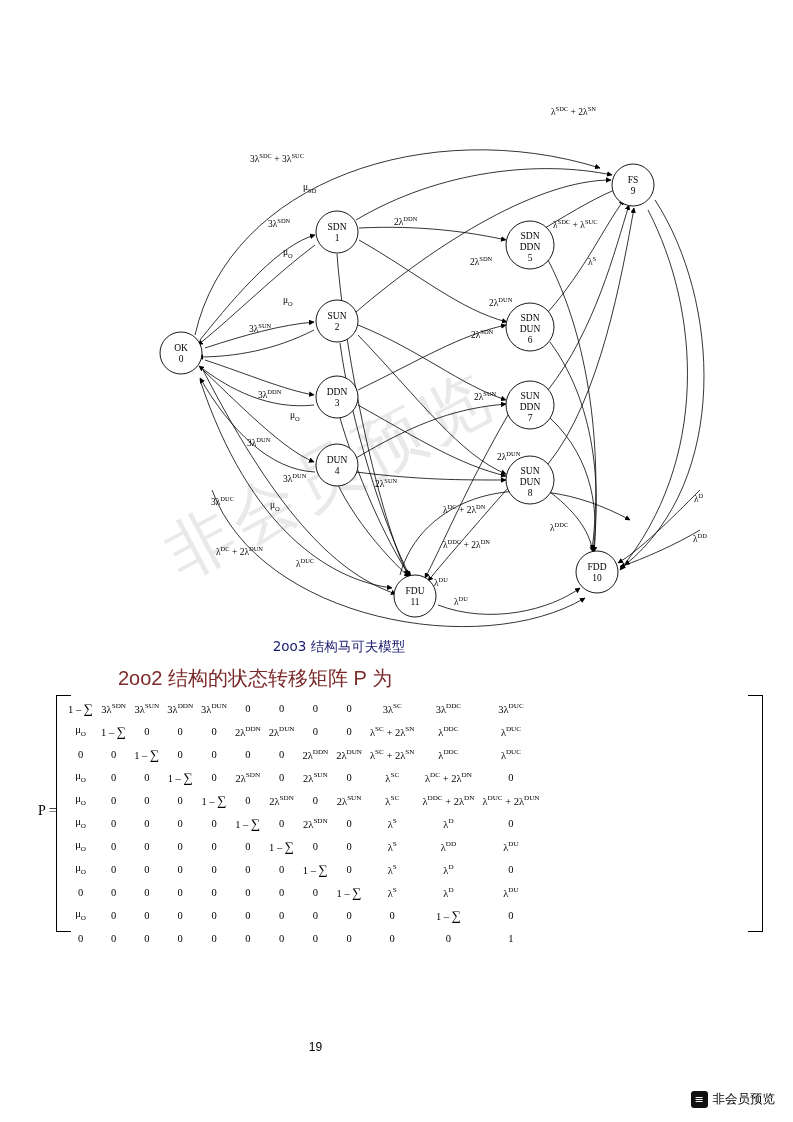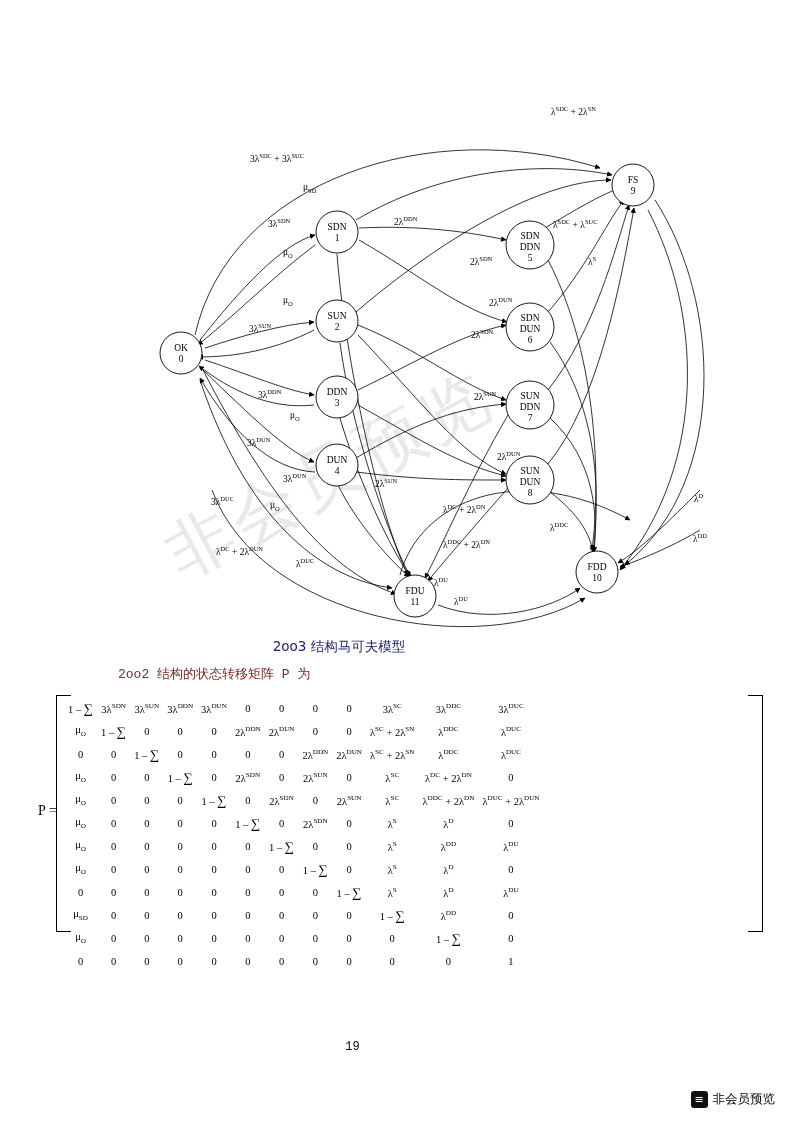--- a/index.html
+++ b/index.html
@@ -33,22 +33,22 @@
 
   .figcaption{
     position:absolute;top:638px;left:0;width:678px;
     text-align:center;font-size:13.5px;color:#1a1a6e;
     font-family:"DejaVu Sans", sans-serif;
     z-index:2;
   }
 
   .subtitle{
     position:absolute;top:665px;left:118px;
-    font-size:13px;color:#7a2a2a;
-    font-family:Liberation Mono, monospace;
+    font-size:20px;color:#7a2a2a;
+    font-family:Liberation Sans, sans-serif;
     z-index:2;
   }
 
   
   .matrixwrap{
     position:absolute;top:695px;left:18px;width:760px;height:260px;
     z-index:2;
   }
   .peq{
     position:absolute;left:20px;top:108px;font-size:14px;
@@ -74,23 +74,22 @@
   sup{font-size:0.68em;vertical-align:super;}
   sub{font-size:0.68em;vertical-align:sub;}
 
   .note{
     position:absolute;top:955px;left:0;width:793px;text-align:center;
     font-size:14px;font-family:"DejaVu Sans", sans-serif;
     z-index:2;
   }
   .pagenum{
     position:absolute;top:1040px;left:0;width:631px;text-align:center;
-    font-size:12px;font-family:Liberation Mono, monospace;
+    font-size:12px;font-family:Liberation Sans, sans-serif;
     z-index:2;
-    margin-left:37px;
   }
   
   .footer{
     position:absolute;right:18px;bottom:14px;
     display:flex;align-items:center;gap:5px;
     font-family:"DejaVu Sans", sans-serif;font-size:12.5px;
     z-index:3;
   }
   .footer .logo{
     width:17px;height:17px;border-radius:3px;background:#111;
@@ -374,34 +373,20 @@
             <td>0</td>
             <td>0</td>
             <td>0</td>
             <td>0</td>
             <td>1 – <span class="sigma">∑</span></td>
             <td>λ<sup>S</sup></td>
             <td>λ<sup>D</sup></td>
             <td>λ<sup>DU</sup></td>
           </tr>
           <tr>
-            <td>μ<sub>SD</sub></td>
-            <td>0</td>
-            <td>0</td>
-            <td>0</td>
-            <td>0</td>
-            <td>0</td>
-            <td>0</td>
-            <td>0</td>
-            <td>0</td>
-            <td>1 – <span class="sigma">∑</span></td>
-            <td>λ<sup>DD</sup></td>
-            <td>0</td>
-          </tr>
-          <tr>
             <td>μ<sub>O</sub></td>
             <td>0</td>
             <td>0</td>
             <td>0</td>
             <td>0</td>
             <td>0</td>
             <td>0</td>
             <td>0</td>
             <td>0</td>
             <td>0</td>

